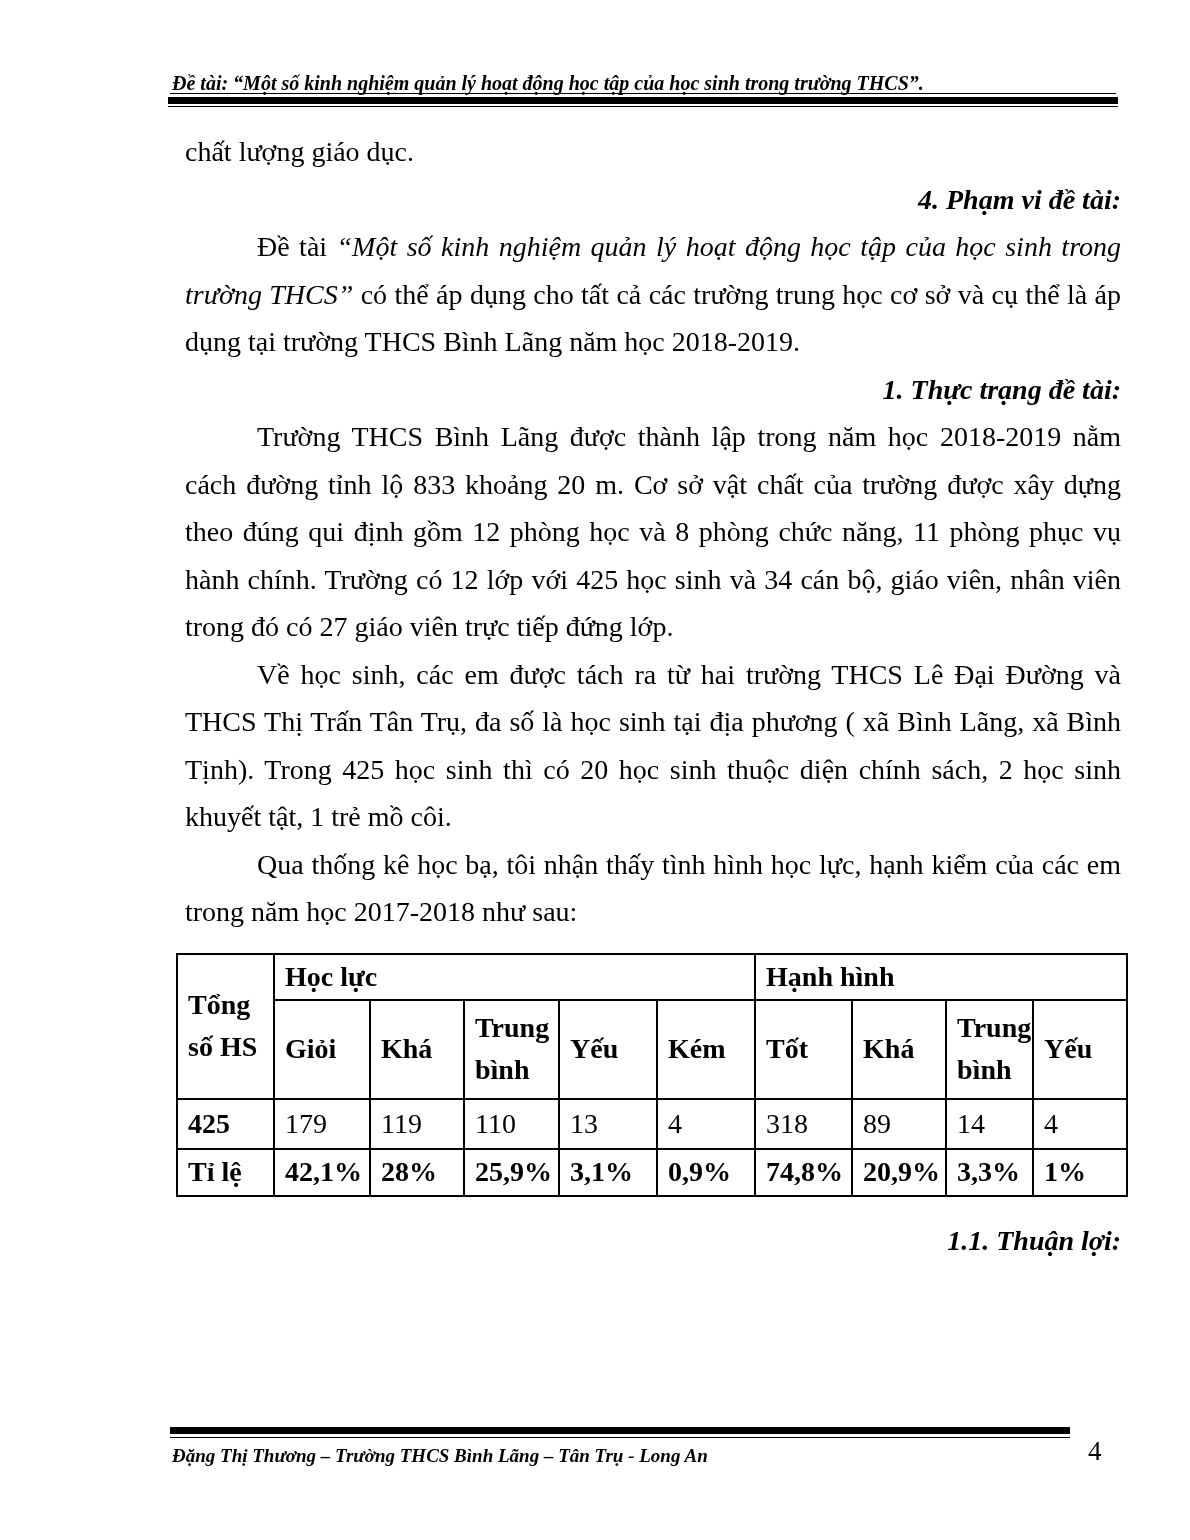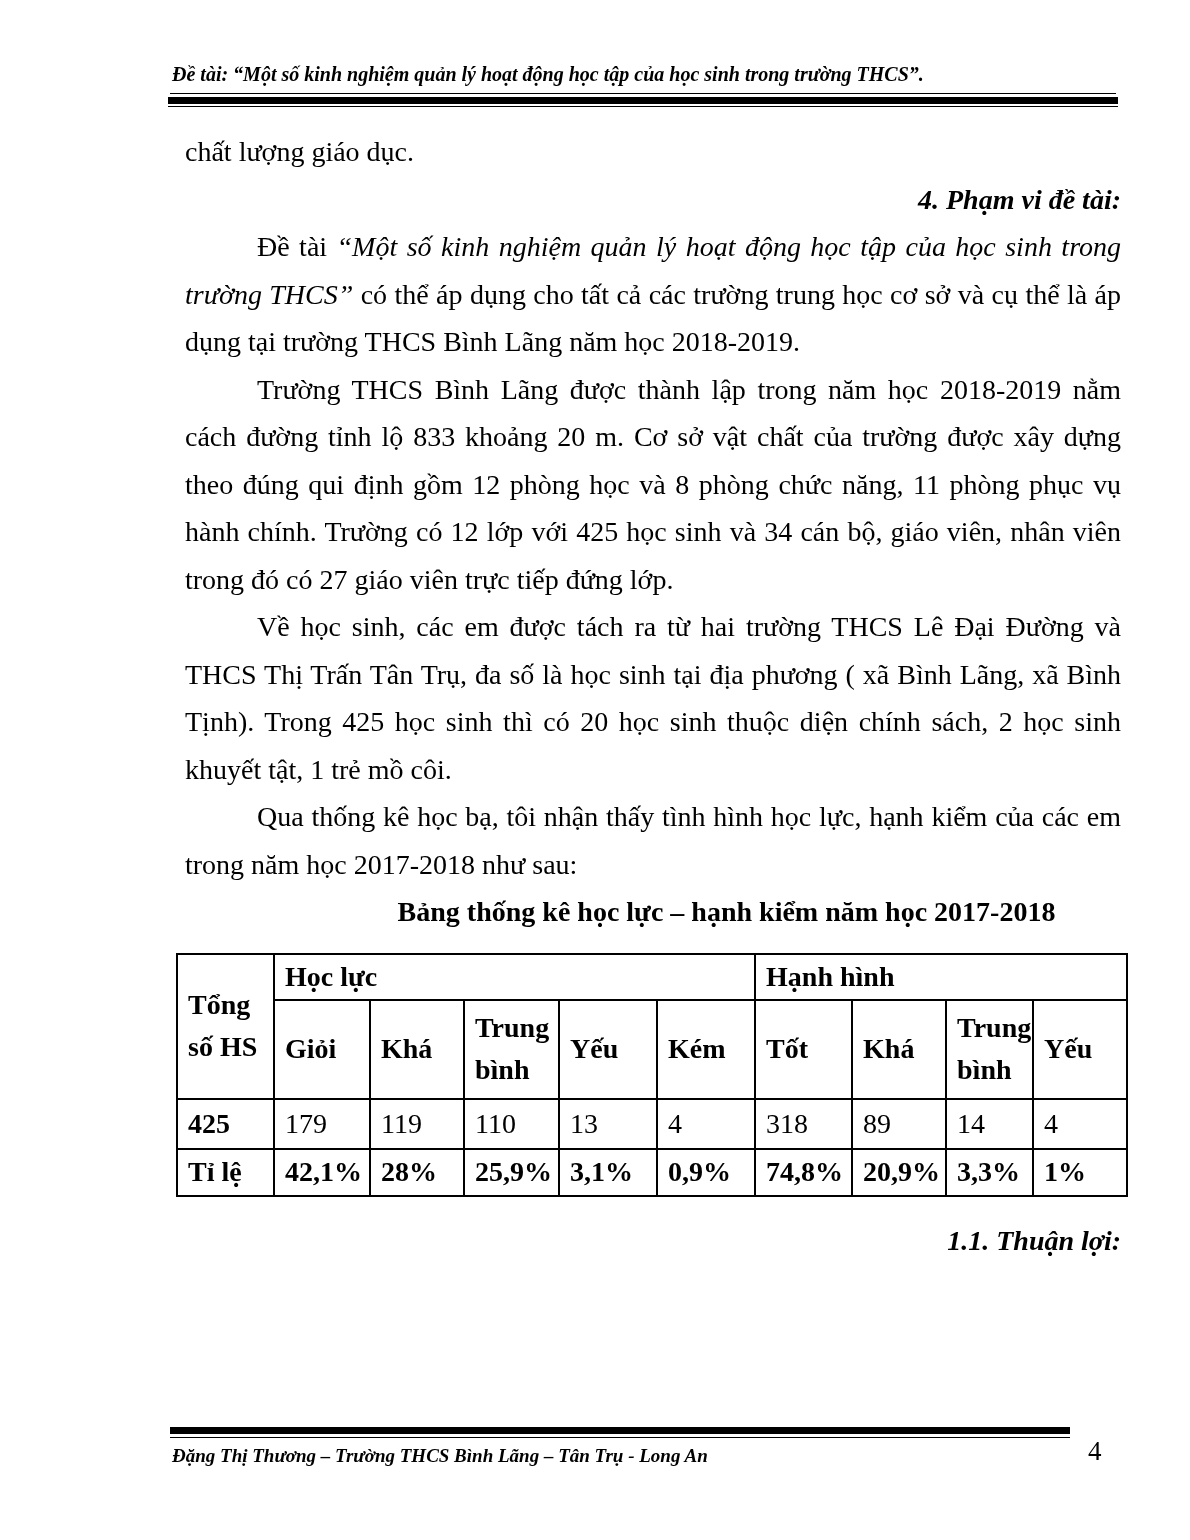--- a/index.html
+++ b/index.html
@@ -2,21 +2,21 @@
 <html><head>
 <meta charset="utf-8">
 <style>
   html,body{margin:0;padding:0;background:#ffffff;}
   .page{
     position:relative;width:1190px;height:1540px;background:#ffffff;
     font-family:"Liberation Serif","DejaVu Serif",serif;color:#000;overflow:hidden;
   }
   
   .header-title{
-    position:absolute;left:172px;top:59px;width:960px;
+    position:absolute;left:172px;top:68px;width:960px;
     font-size:20px;line-height:30px;font-weight:bold;font-style:italic;
   }
   .rule{position:absolute;background:#000;}
   .hr-thin1{left:170px;top:93px;width:946px;height:1px;}
   .hr-bar{left:168px;top:97px;width:950px;height:7px;}
   .hr-thin2{left:168px;top:106px;width:950px;height:1px;}
   
   .body-flow{
     position:absolute;left:185px;top:128px;width:936px;
     font-size:28px;line-height:47.5px;text-align:justify;
@@ -70,28 +70,28 @@
 
   <div class="body-flow">
 
     <p class="no-indent">chất lượng giáo dục.</p>
 
     <p class="hd hd-sub4">4. Phạm vi đề tài:</p>
 
     <p><span>Đề tài </span><span class="it">“Một số kinh nghiệm quản lý hoạt động học tập của học sinh trong trường THCS”</span><span> có thể áp dụng cho tất cả các trường trung học cơ sở và cụ thể là áp dụng tại trường THCS Bình Lãng năm học 2018-2019.</span></p>
 
 
+    <p class="hd hd-sub1">1. Thực trạng đề tài:</p>
 
     <p>Trường THCS Bình Lãng được thành lập trong năm học 2018-2019 nằm cách đường tỉnh lộ 833 khoảng 20 m. Cơ sở vật chất của trường được xây dựng theo đúng qui định gồm 12 phòng học và 8 phòng chức năng, 11 phòng phục vụ hành chính. Trường có 12 lớp với 425 học sinh và 34 cán bộ, giáo viên, nhân viên trong đó có 27 giáo viên trực tiếp đứng lớp.</p>
 
     <p>Về học sinh, các em được tách ra từ hai trường THCS Lê Đại Đường và THCS Thị Trấn Tân Trụ, đa số là học sinh tại địa phương ( xã Bình Lãng, xã Bình Tịnh). Trong 425 học sinh thì có 20 học sinh thuộc diện chính sách, 2 học sinh khuyết tật, 1 trẻ mồ côi.</p>
 
     <p>Qua thống kê học bạ, tôi nhận thấy tình hình học lực, hạnh kiểm của các em trong năm học 2017-2018 như sau:</p>
 
-    <p class="tbl-title">Bảng thống kê học lực – hạnh kiểm năm học 2017-2018</p>
 
     <table class="stats">
       <colgroup>
         <col style="width:97px">
           <col style="width:96px">
           <col style="width:94px">
         <col style="width:95px">
           <col style="width:98px">
           <col style="width:98px">
         <col style="width:97px">

